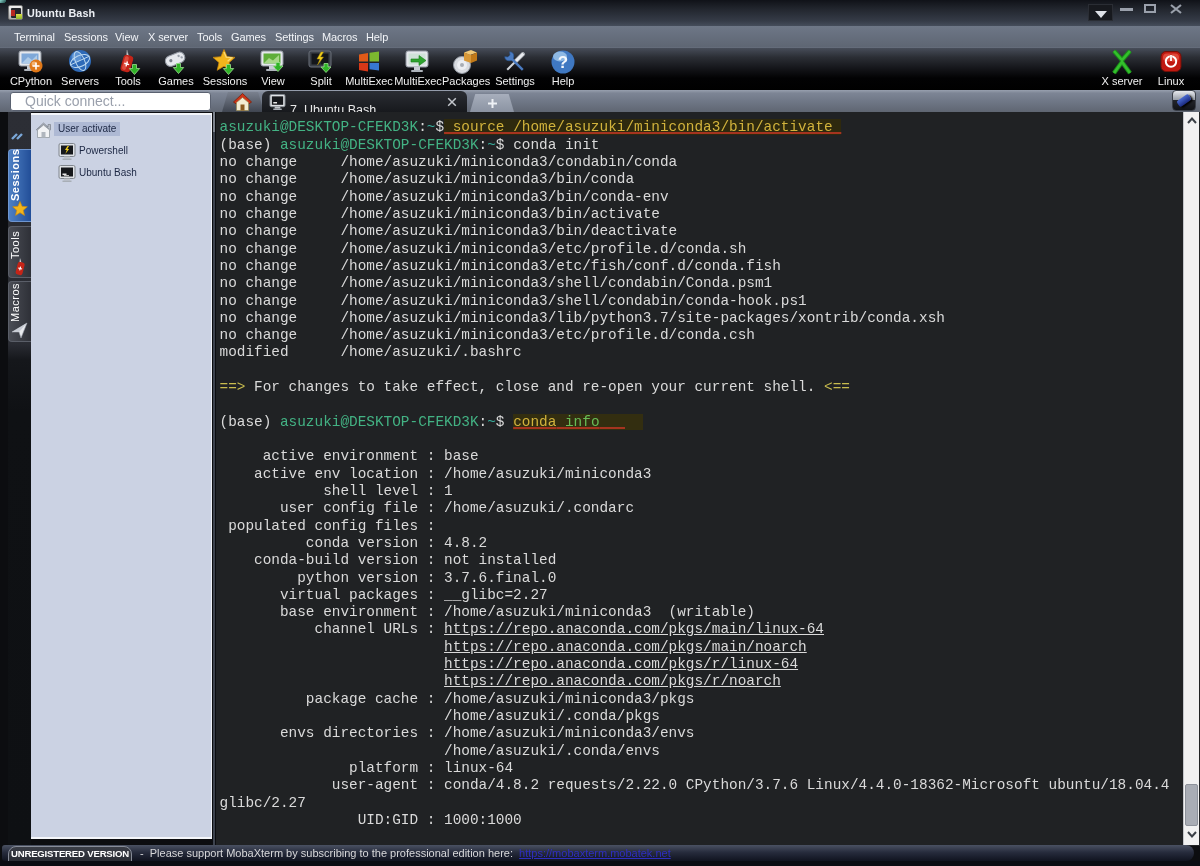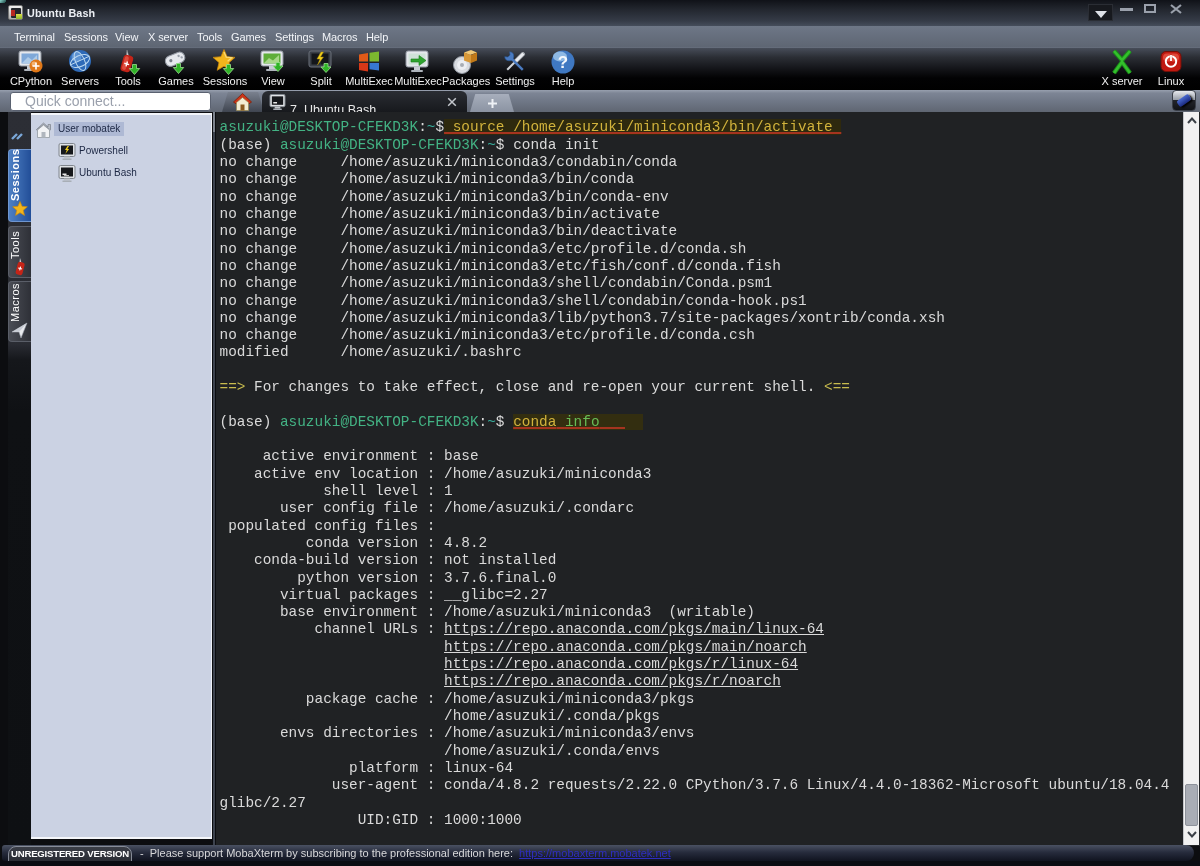--- a/index.html
+++ b/index.html
@@ -298,21 +298,21 @@
       <path d="M1 10 L16 1 L10 16 L8 10z" fill="#e8eaee" stroke="#9aa0aa" stroke-width="0.6"></path>
         <path d="M1 10 L16 1 L8 10z" fill="#c8ccd4"></path>
     </svg>
   </div>
   <div id="tree">
     <svg style="position:absolute;left:3px;top:6px;" width="19" height="19" viewBox="0 0 19 19">
       <path d="M2.5 8.5 L9.5 2 L14 6 V3.5 h2.5 V8.5 L16.5 9 9.5 3.5 2.5 9z" fill="#b8bdc6" stroke="#7a8088" stroke-width="0.7"></path>
       <path d="M3.5 9 L9.5 4 L15.5 9 V16.5 H3.5z" fill="#f2f3f5" stroke="#8a9098" stroke-width="0.7"></path>
       <rect x="7.5" y="11" width="4" height="5.5" fill="#b0b6be"></rect>
     </svg>
-    <div style="position:absolute;left:23px;top:6.5px;background:#aeb9d4;padding:1.5px 4px;font-size:10px;color:#1c2743;">User mobatek</div>
+    <div style="position:absolute;left:23px;top:6.5px;background:#aeb9d4;padding:1.5px 4px;font-size:10px;color:#1c2743;">User activate</div>
     <svg style="position:absolute;left:27px;top:28px;" width="18" height="17" viewBox="0 0 18 17">
       <rect x="1" y="0.5" width="16" height="13" rx="1.5" fill="#dfe2e6" stroke="#80868e"></rect>
         <rect x="3" y="2.5" width="12" height="9" fill="#16181c"></rect>
         <path d="M9.5 3 l-2.5 4 h1.8 l-1.5 4 3.8-5 h-1.8 l1.7-3z" fill="#f2cf1c"></path>
         <rect x="6" y="13.5" width="6" height="2" fill="#c0c4ca"></rect>
         <rect x="4.5" y="15.5" width="9" height="1.5" fill="#a8aeb6"></rect>
     </svg>
     <div style="position:absolute;left:48px;top:30px;font-size:10px;color:#1c2743;">Powershell</div>
     <svg style="position:absolute;left:27px;top:50px;" width="18" height="17" viewBox="0 0 18 17">
       <rect x="1" y="0.5" width="16" height="13" rx="1.5" fill="#dfe2e6" stroke="#80868e"></rect>

